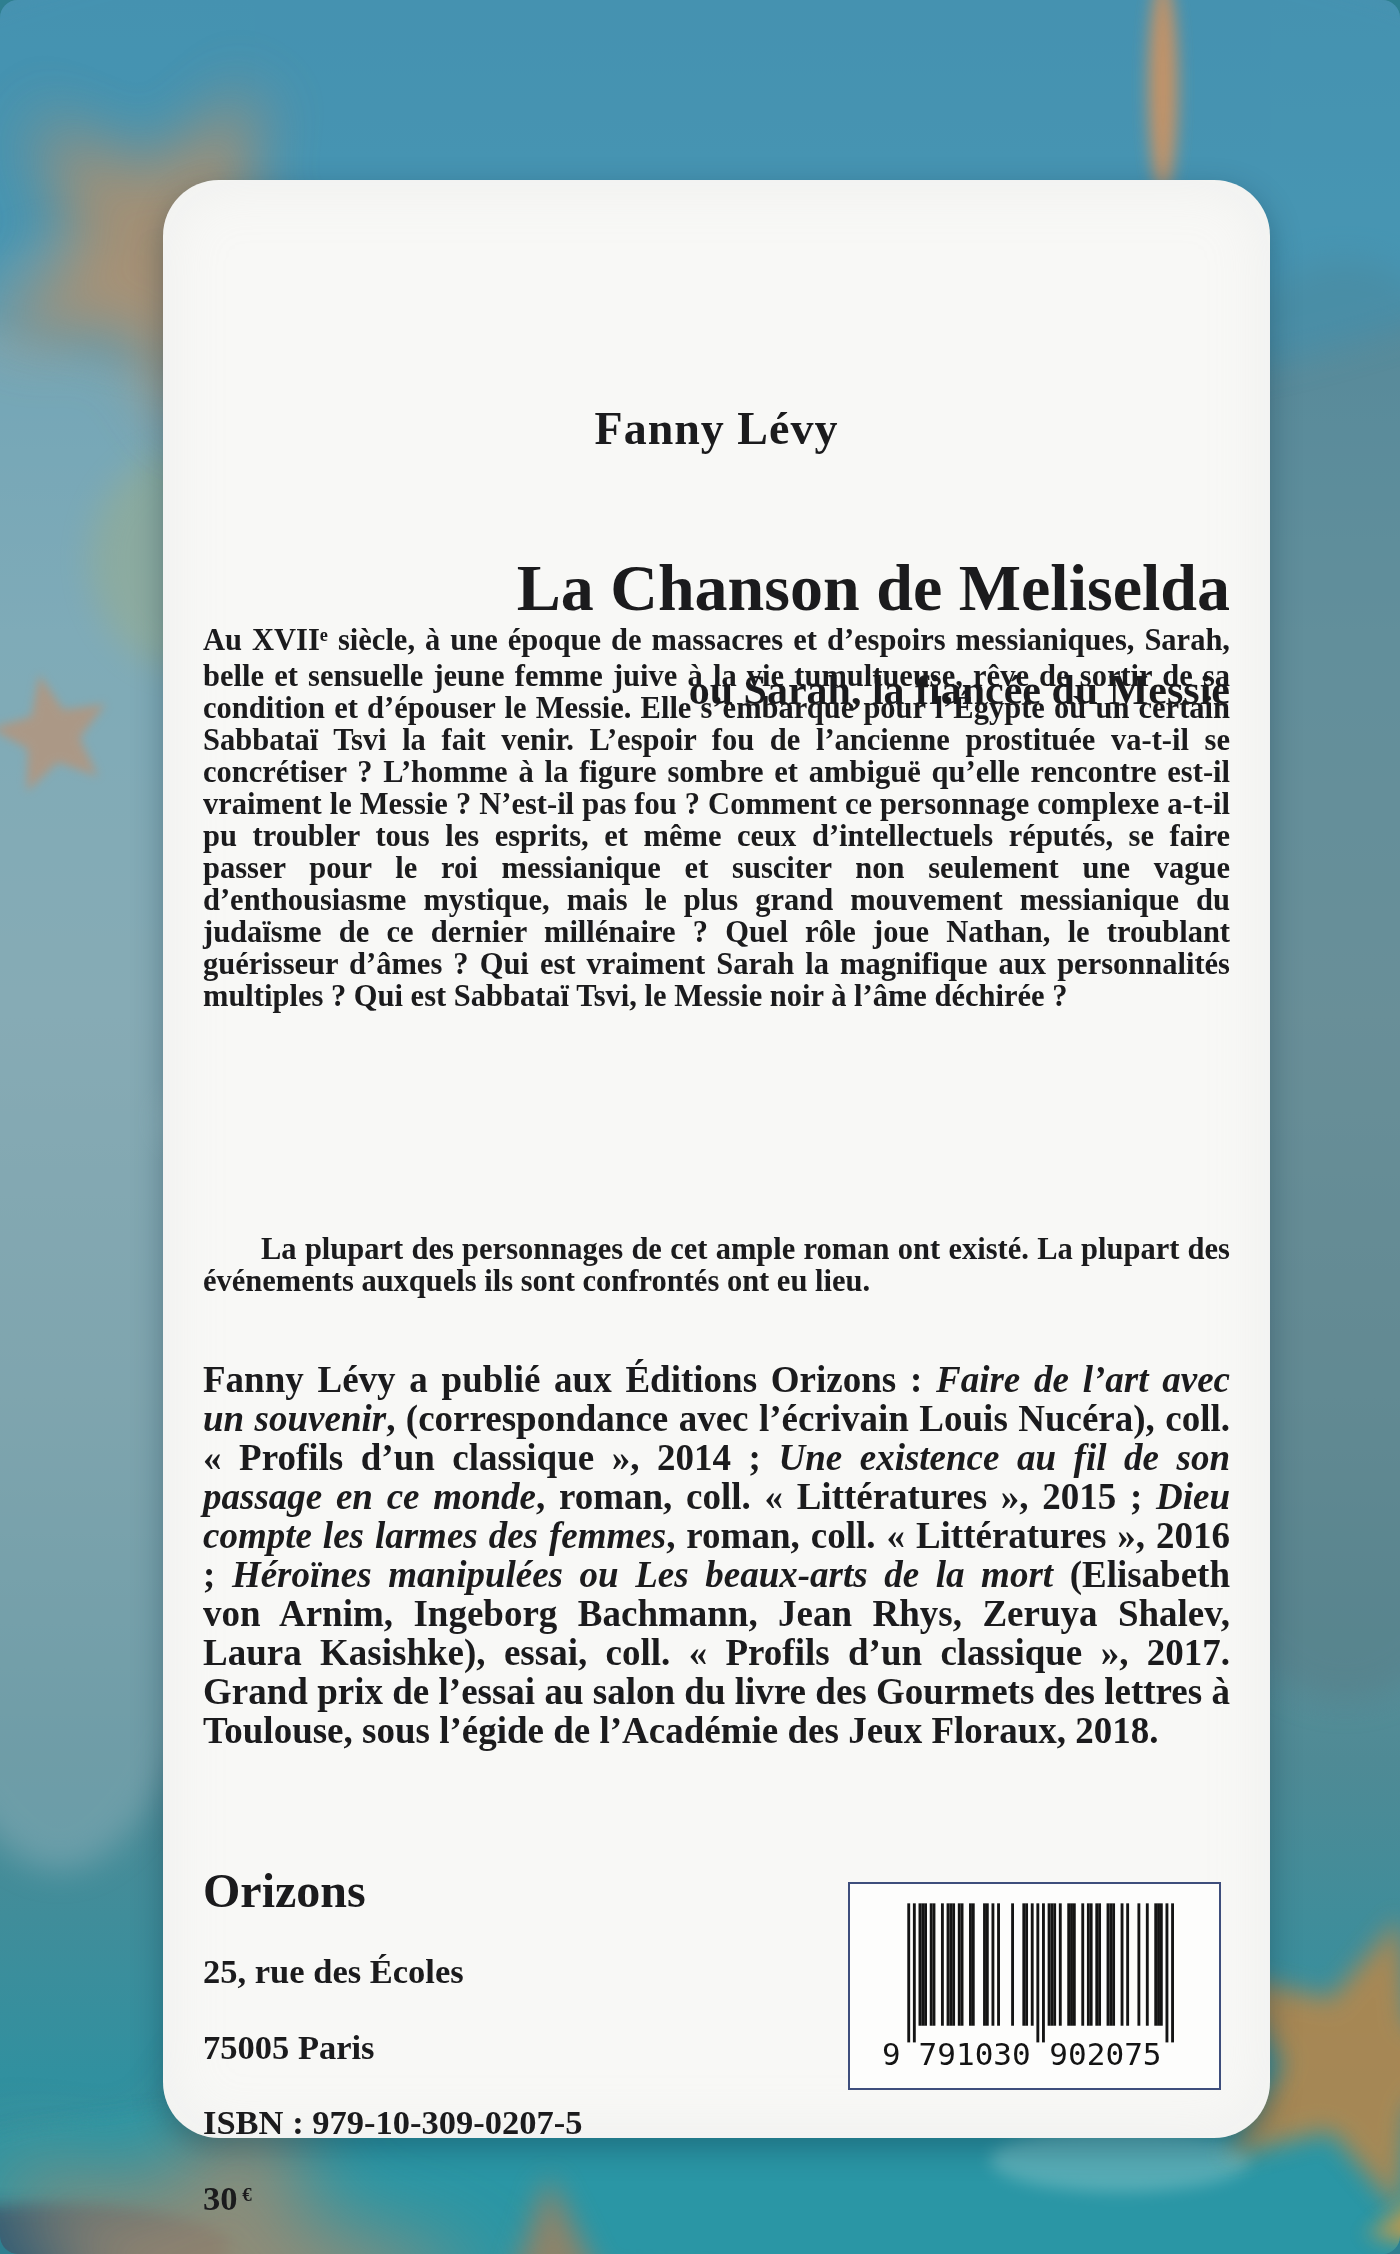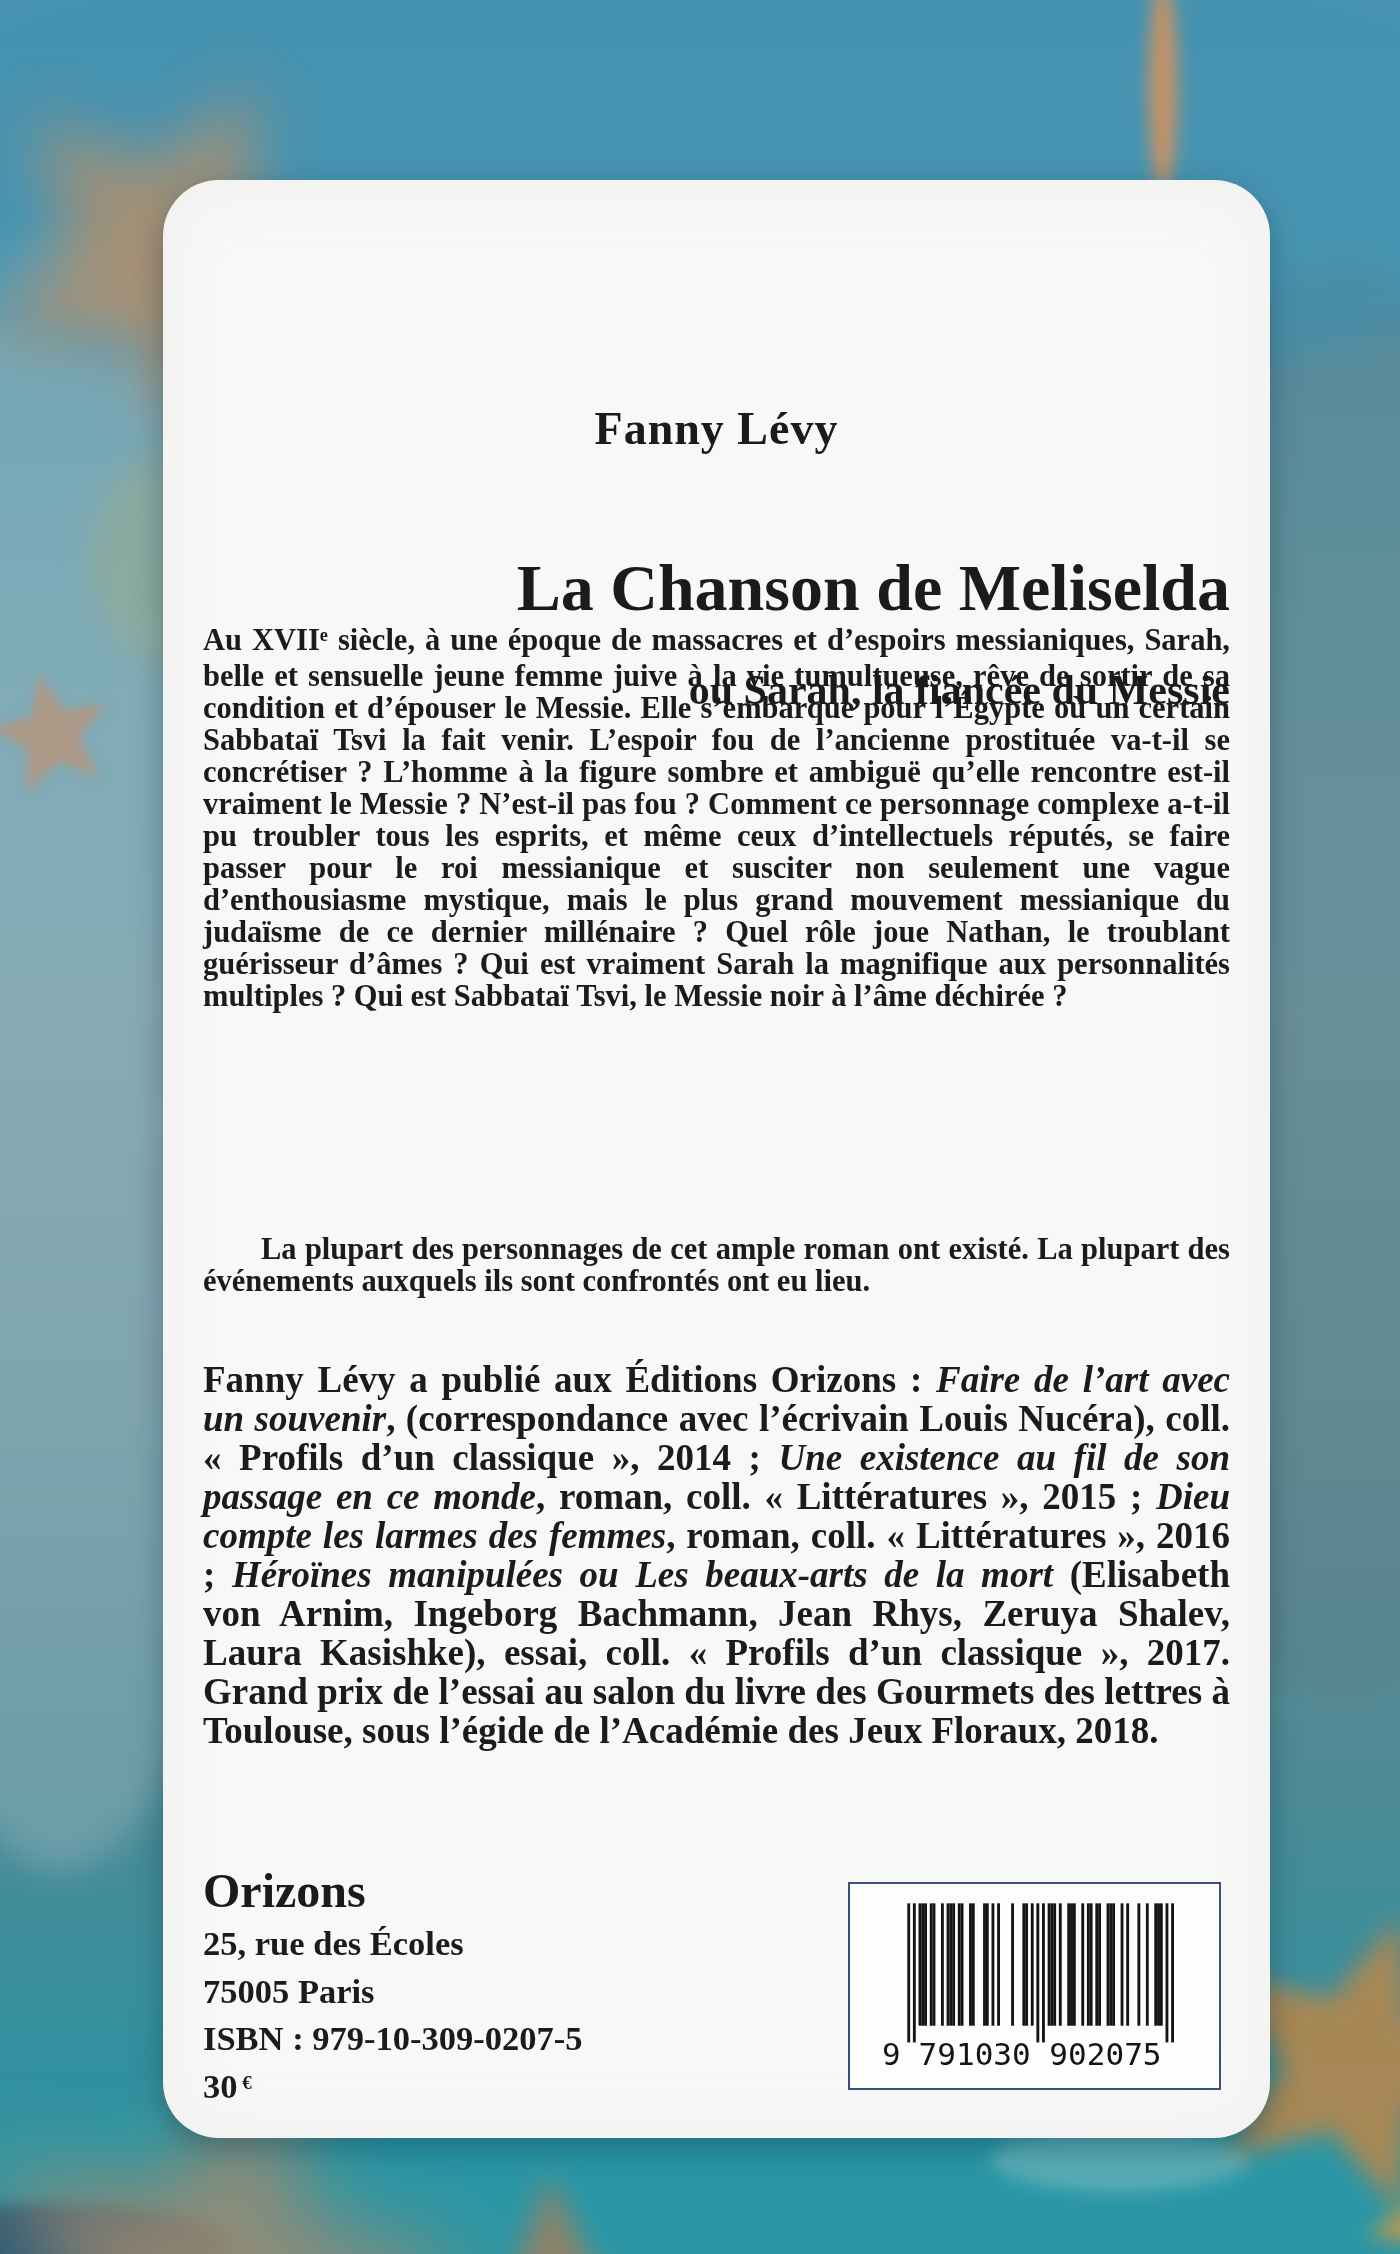--- a/index.html
+++ b/index.html
@@ -1,39 +1,39 @@
 <!DOCTYPE html>
 <html lang="fr"><head>
 <meta charset="utf-8">
 <title>Book back cover</title>
 <style>
   html,body{margin:0;padding:0;background:#2e7f90;}
   .stage{
     position:relative;width:1400px;height:2254px;overflow:hidden;
-    font-family:"Liberation Serif","DejaVu Serif",serif;color:#1b1b1d;
+    font-family:"Liberation Serif","DejaVu Serif",serif;color:#1b1b1d;border-radius:18px;
   }
   .bg{position:absolute;inset:0;width:100%;height:100%;display:block;}
   .card{
     position:absolute;left:163px;top:180px;width:1107px;height:1958px;
     background:#f8f8f6;border-radius:56px;
     box-shadow:0 10px 30px rgba(8,40,60,.35), inset 0 0 60px rgba(210,215,215,.25);
   }
   .card > *{position:absolute;left:40px;width:1027px;}
   .author{top:222px;text-align:center;font-weight:700;font-size:46px;letter-spacing:1px;}
   .title{top:370px;text-align:right;font-weight:700;font-size:66px;margin:0;letter-spacing:0;}
   .subtitle{top:486px;text-align:right;font-weight:700;font-size:42px;}
   .body-text{font-weight:700;font-size:30.5px;line-height:32px;text-align:justify;margin:0;}
   .p1-pos{top:444px;}
   .p2-indent{text-indent:58px;}
   .biblio{top:1180px;font-weight:700;font-size:37px;line-height:39px;text-align:justify;margin:0;}
   .it{font-style:italic;}
   sup{font-size:.6em;vertical-align:baseline;position:relative;top:-0.5em;font-weight:inherit;}
   .publisher{top:1682px;width:600px;}
   .pub-name{font-weight:700;font-size:48px;line-height:58px;}
-  .pub-line{font-weight:700;font-size:34.5px;line-height:47.5px;}
+  .pub-line{font-weight:700;font-size:34.5px;line-height:47.5px;margin-top:28px;}
   .price sup{font-size:.55em;top:-0.45em;}
   .barcode-box{
     left:685px;top:1702px;width:373px;height:208px;box-sizing:border-box;
     background:#fdfdfc;border:2px solid #3e4e7c;
     display:flex;align-items:flex-start;justify-content:center;
   }
   #bc{width:334px;height:178px;margin-top:11px;fill:#141414;}
   .bct{font-family:"DejaVu Sans Mono","Liberation Mono",monospace;font-size:11px;fill:#141414;}
 </style>
 </head>

